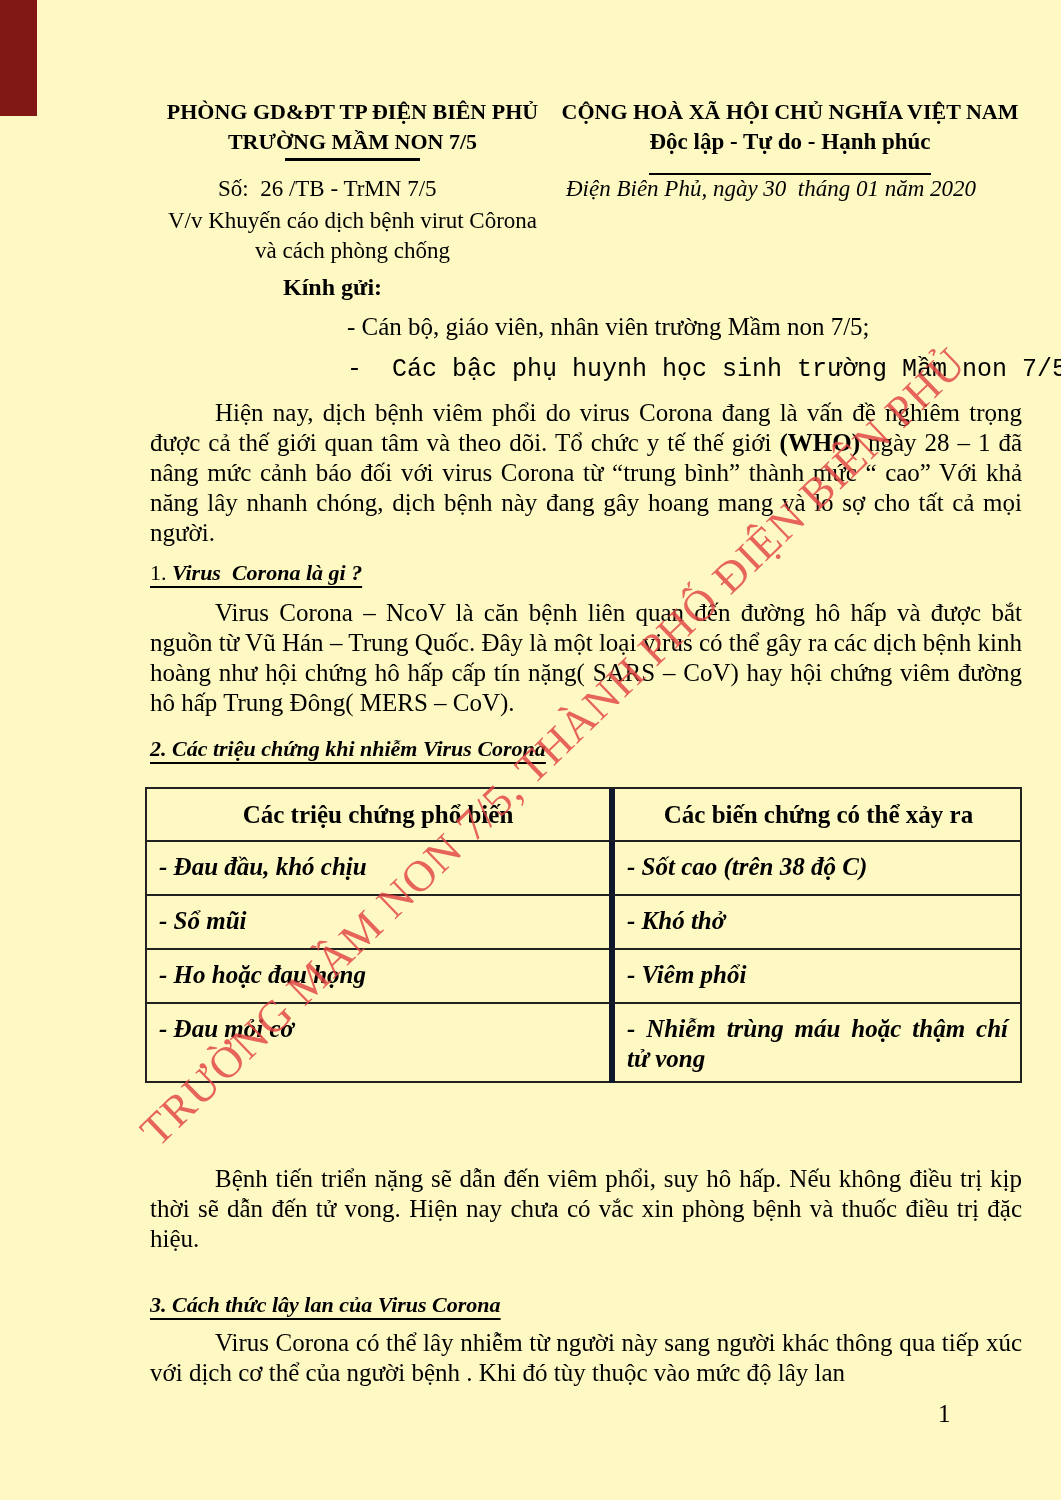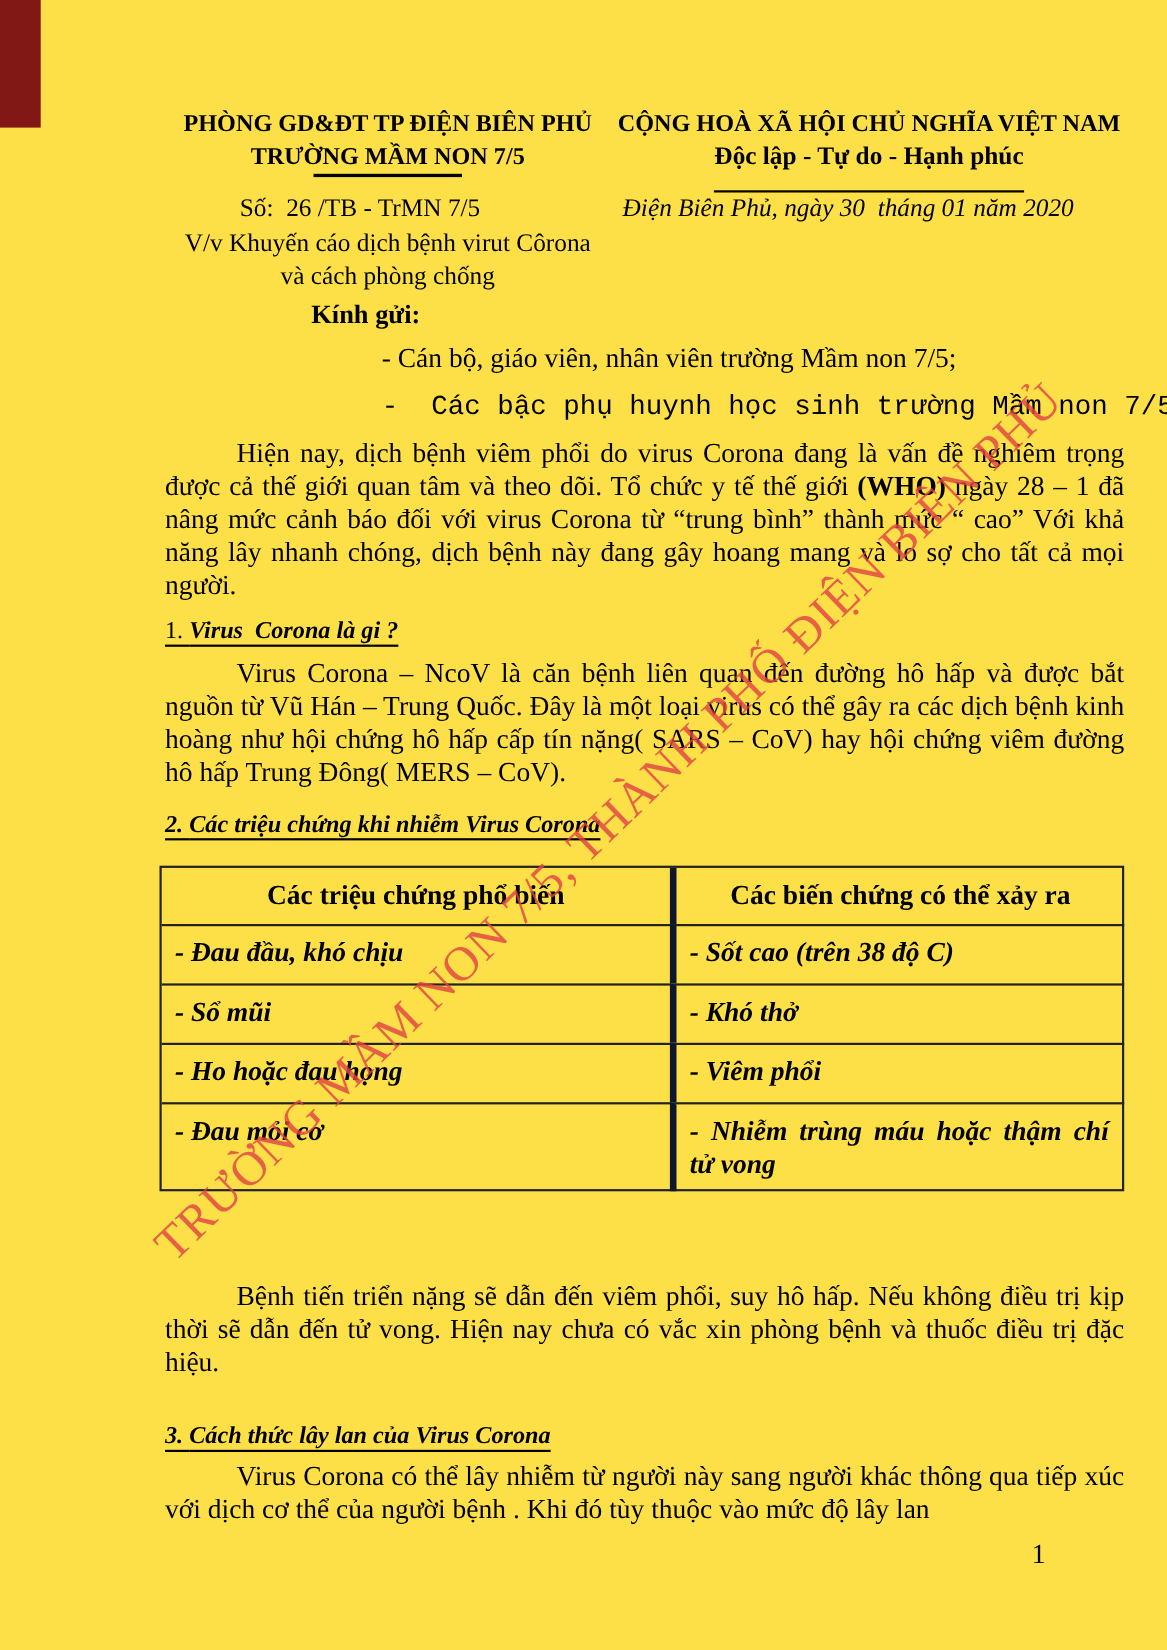--- a/index.html
+++ b/index.html
@@ -1,17 +1,17 @@
 <!DOCTYPE html>
 <html lang="vi"><head>
 <meta charset="utf-8">
 <style>
   html,body{margin:0;padding:0;background:#ffffff;}
   .page{
-    position:relative;width:1061px;height:1500px;background:#fde047;
+    position:relative;width:1061px;height:1500px;background:#fef9c3;
     font-family:"Liberation Serif","DejaVu Serif",serif;color:#000;overflow:hidden;
   }
   .abs{position:absolute;}
   .pre{white-space:pre;}
   .corner-mark{left:0;top:0;width:37px;height:116px;}
   .hdr-left{left:145px;top:97px;width:415px;text-align:center;font-weight:bold;font-size:22px;line-height:30px;}
   .hdr-right{left:560px;top:97px;width:460px;text-align:center;font-size:22px;line-height:30px;}
   .hdr-right .nation{font-weight:bold;font-size:22px;}
   .hdr-right .motto{font-weight:bold;font-size:23px;display:inline-block;border-bottom:2px solid #000;padding-bottom:16px;}
   .rule-left{left:285px;top:158px;width:135px;height:3px;background:#000;}

